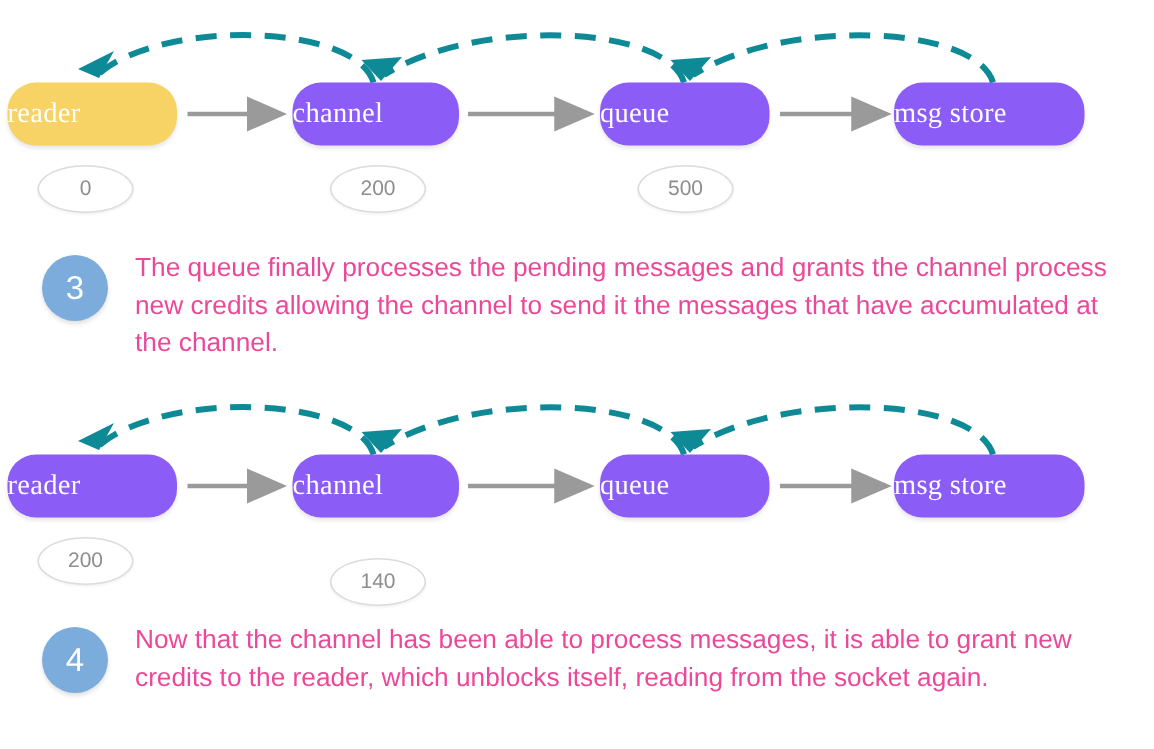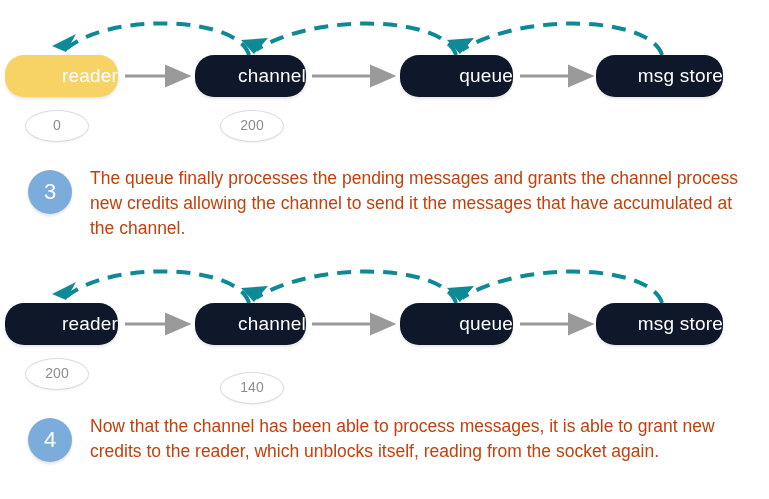--- a/index.html
+++ b/index.html
@@ -37,26 +37,27 @@
     height: 150px;
     pointer-events: none;
   }
   .node {
     position: absolute;
     height: 42px;
     border-radius: 19px;
     color: #ffffff;
     font-size: 19px;
     line-height: 42px;
-    text-align: right;
+    text-align: left;
     letter-spacing: 0.2px;
     box-shadow: 0 2px 3px rgba(0,0,0,0.10);
     white-space: nowrap;
-  }
-  .node.green  { background: #0f172a; }
+    font-family: Liberation Serif, serif;
+  }
+  .node.green  { background: #8b5cf6; }
   .node.yellow { background: #f7d264; }
 
   .credit {
     position: absolute;
     width: 62px;
     height: 30px;
     border: 1px solid #dcdcdc;
     border-radius: 50%;
     background: #ffffff;
     color: #8e8e8e;
@@ -87,21 +88,21 @@
     font-size: 22px;
     line-height: 44px;
     text-align: center;
     box-shadow: 0 2px 3px rgba(0,0,0,0.12);
   }
   .caption-text {
     position: absolute;
     left: 90px;
     top: 0;
     width: 655px;
-    color: #c2410c;
+    color: #ec4899;
     font-size: 17.5px;
     line-height: 25px;
   }
 </style>
 </head>
 <body>
 
 <div class="stage">
 
   <div class="diagram row1">
@@ -137,20 +138,21 @@
       </g>
     </svg>
 
     <div class="node yellow" style="left:5px; top:55px; width:113px;">reader</div>
     <div class="node green" style="left:195px; top:55px; width:111px;">channel</div>
     <div class="node green" style="left:400px; top:55px; width:113px;">queue</div>
     <div class="node green" style="left:596px; top:55px; width:127px;">msg store</div>
 
     <div class="credit" style="left:25px; top:110px;">0</div>
     <div class="credit" style="left:220px; top:110px;">200</div>
+    <div class="credit" style="left:425px; top:110px;">500</div>
   </div>
 
   <div class="caption step3">
     <div class="badge">3</div>
     <div class="caption-text">The queue finally processes the pending messages and grants the channel process new credits allowing the channel to send it the messages that have accumulated at the channel.</div>
   </div>
 
   <div class="diagram row2">
 
     <svg class="arcs" viewBox="0 0 769 150" width="769" height="150">

